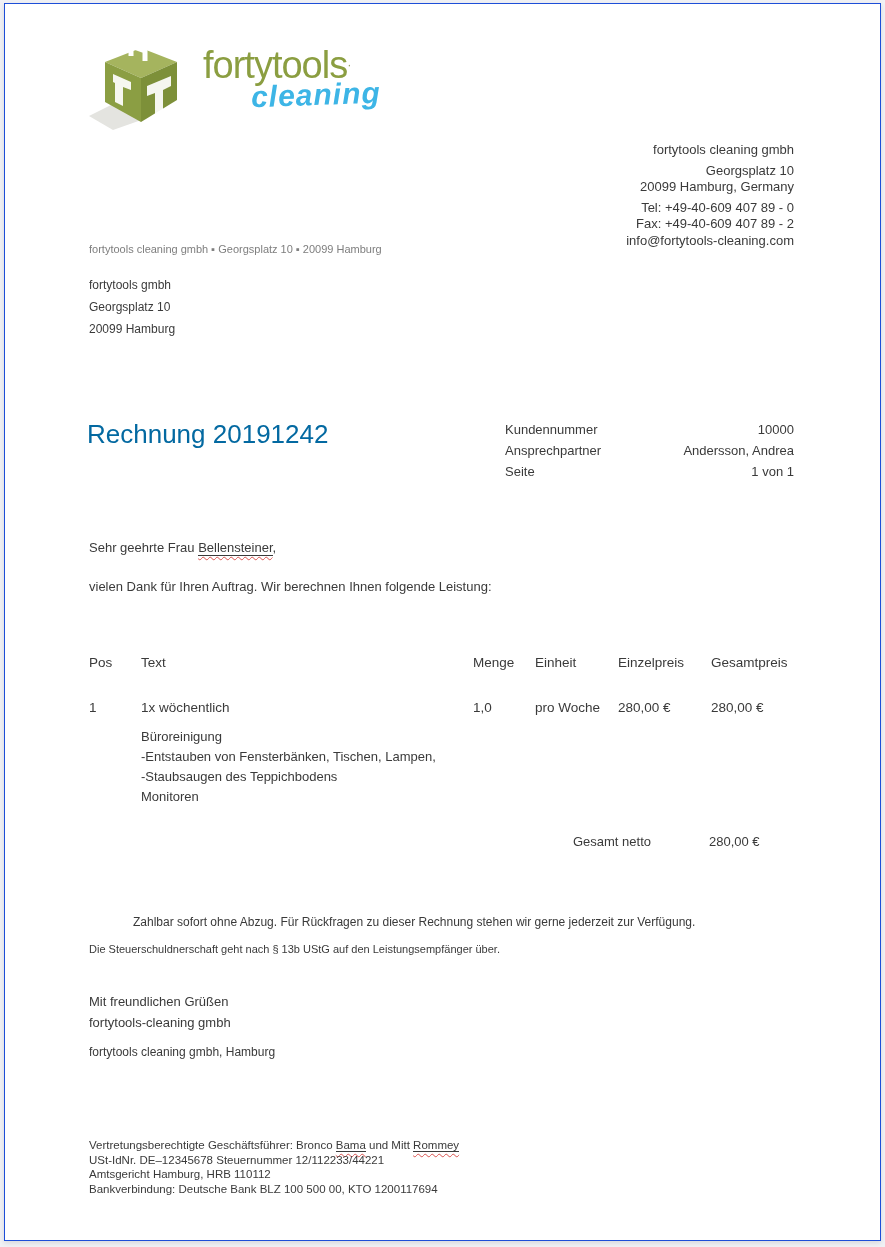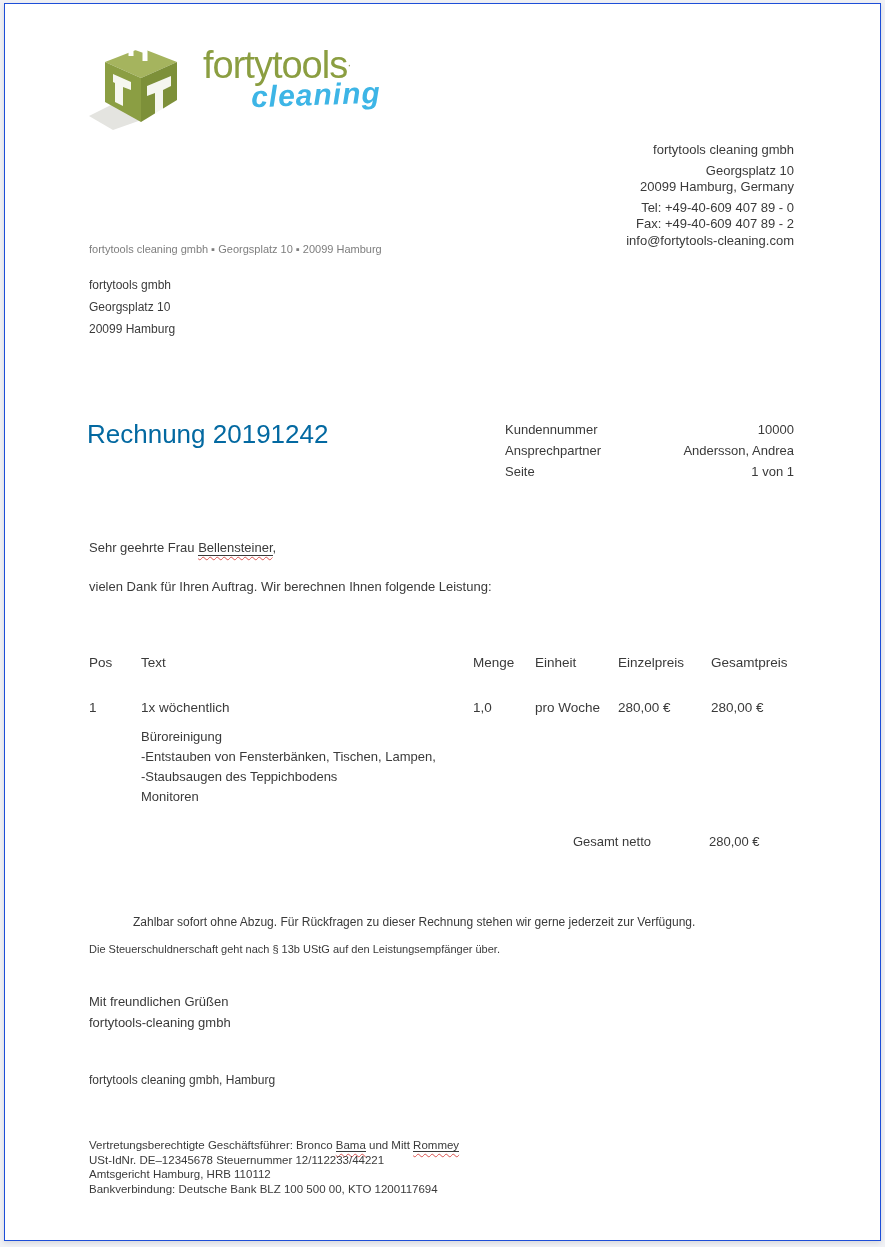--- a/index.html
+++ b/index.html
@@ -44,21 +44,21 @@
   .trow  { top:696px; }
   .desc { left:136px; top:723px; font-size:13px; line-height:20px; }
 
   .total-label { right:229px; top:830px; font-size:13px; }
   .total-value { left:704px; top:830px; font-size:13px; }
 
   .note1 { left:84px; top:911px; font-size:12px;margin-left:44px; }
   .note2 { left:84px; top:939px; font-size:11px; }
 
   .closing { left:84px; top:988px; font-size:13px; line-height:20.5px; }
-  .company-line { left:84px; top:1041px; font-size:12px;margin-top:28px; }
+  .company-line { left:84px; top:1041px; font-size:12px; }
 
   .legal { left:84px; top:1134px; font-size:11.5px; line-height:14.6px; }
 </style>
 </head>
 <body>
 
 <div class="page">
 
   <div class="abs logo">
     <span>

